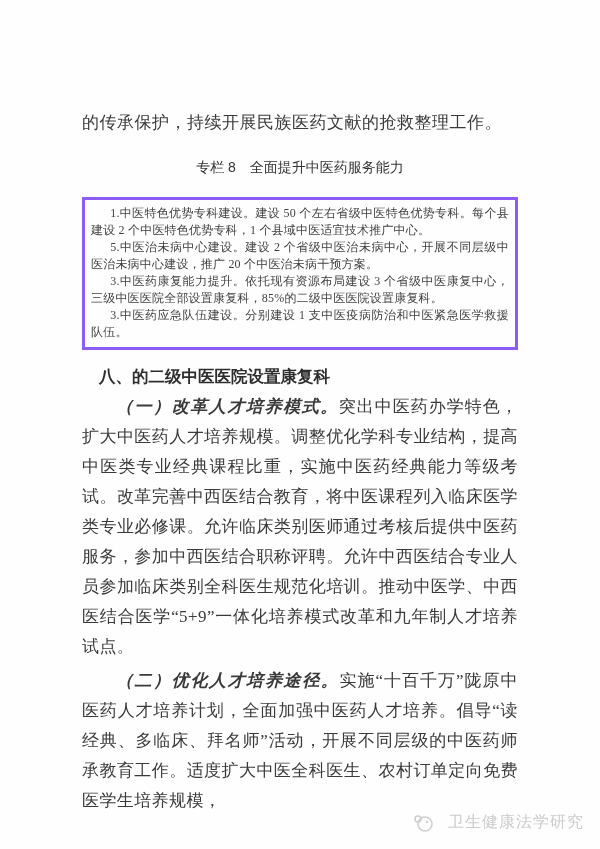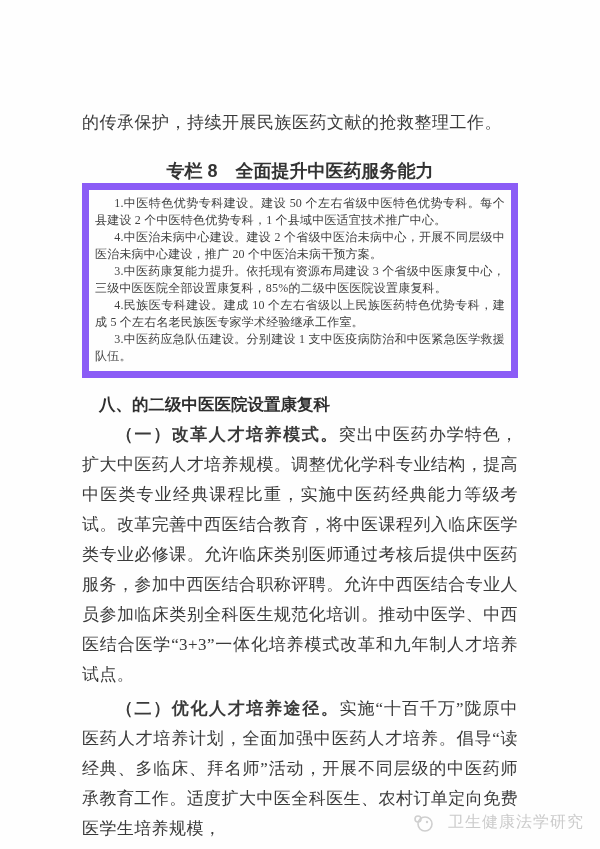--- a/index.html
+++ b/index.html
@@ -26,27 +26,27 @@
     margin-top: 108px;
     font-size: 17px;
     line-height: 30px;
     letter-spacing: 0.5px;
     text-align: justify;
   }
   .box-title {
     margin-top: 21px;
     text-align: center;
     font-family: "Liberation Sans", "DejaVu Sans", sans-serif;
-    font-weight: bold;
-    font-size: 18px;
+    font-weight: normal;
+    font-size: 14px;
     color: #333333;
   }
   .column-box {
-    margin-top: 0;
-    border: 7px solid #8b5cf6;
+    margin-top: 20px;
+    border: 3px solid #8b5cf6;
     padding: 5px 6px 6px 6px;
     box-sizing: border-box;
     width: 436px;
   }
   .column-box p {
     margin: 0;
     font-size: 12px;
     line-height: 17px;
     text-indent: 1.6em;
     text-align: justify;
@@ -68,20 +68,21 @@
     font-size: 17px;
     line-height: 30px;
     letter-spacing: 0.4px;
     text-indent: 2em;
     text-align: justify;
     color: #3a3a3a;
   }
   .body-para .lead {
     font-weight: bold;
     letter-spacing: 1px;
+    font-style: italic;
   }
   .watermark {
     position: absolute;
     right: 16px;
     bottom: 16px;
     display: flex;
     align-items: flex-end;
     gap: 14px;
     color: #cbcbcb;
     font-family: "Liberation Sans", "DejaVu Sans", sans-serif;
@@ -97,29 +98,28 @@
 
 <div class="page">
   <div class="content">
 
     <div class="intro-line">的传承保护，持续开展民族医药文献的抢救整理工作。</div>
 
     <div class="box-title">专栏 8　全面提升中医药服务能力</div>
 
     <div class="column-box">
       <p>1.中医特色优势专科建设。建设 50 个左右省级中医特色优势专科。每个县建设 2 个中医特色优势专科，1 个县域中医适宜技术推广中心。</p>
-      <p>4.中医治未病中心建设。建设 2 个省级中医治未病中心，开展不同层级中医治未病中心建设，推广 20 个中医治未病干预方案。</p>
+      <p>5.中医治未病中心建设。建设 2 个省级中医治未病中心，开展不同层级中医治未病中心建设，推广 20 个中医治未病干预方案。</p>
       <p>3.中医药康复能力提升。依托现有资源布局建设 3 个省级中医康复中心，三级中医医院全部设置康复科，85%的二级中医医院设置康复科。</p>
-      <p>4.民族医专科建设。建成 10 个左右省级以上民族医药特色优势专科，建成 5 个左右名老民族医专家学术经验继承工作室。</p>
       <p>3.中医药应急队伍建设。分别建设 1 支中医疫病防治和中医紧急医学救援队伍。</p>
     </div>
 
     <div class="section-heading">八、的二级中医医院设置康复科</div>
 
-    <p class="body-para"><span class="lead">（一）改革人才培养模式。</span><span>突出中医药办学特色，扩大中医药人才培养规模。调整优化学科专业结构，提高中医类专业经典课程比重，实施中医药经典能力等级考试。改革完善中西医结合教育，将中医课程列入临床医学类专业必修课。允许临床类别医师通过考核后提供中医药服务，参加中西医结合职称评聘。允许中西医结合专业人员参加临床类别全科医生规范化培训。推动中医学、中西医结合医学“3+3”一体化培养模式改革和九年制人才培养试点。</span></p>
+    <p class="body-para"><span class="lead">（一）改革人才培养模式。</span><span>突出中医药办学特色，扩大中医药人才培养规模。调整优化学科专业结构，提高中医类专业经典课程比重，实施中医药经典能力等级考试。改革完善中西医结合教育，将中医课程列入临床医学类专业必修课。允许临床类别医师通过考核后提供中医药服务，参加中西医结合职称评聘。允许中西医结合专业人员参加临床类别全科医生规范化培训。推动中医学、中西医结合医学“5+9”一体化培养模式改革和九年制人才培养试点。</span></p>
 
     <p class="body-para"><span class="lead">（二）优化人才培养途径。</span><span>实施“十百千万”陇原中医药人才培养计划，全面加强中医药人才培养。倡导“读经典、多临床、拜名师”活动，开展不同层级的中医药师承教育工作。适度扩大中医全科医生、农村订单定向免费医学生培养规模，</span></p>
 
   </div>
 
   <div class="watermark">
     <span>
       <svg width="22" height="20" viewBox="0 0 22 20">
         <circle cx="13" cy="11" r="7" fill="none" stroke="#cfcfcf" stroke-width="1.6"></circle>
         <circle cx="6" cy="6" r="3" fill="none" stroke="#cfcfcf" stroke-width="1.6"></circle>

